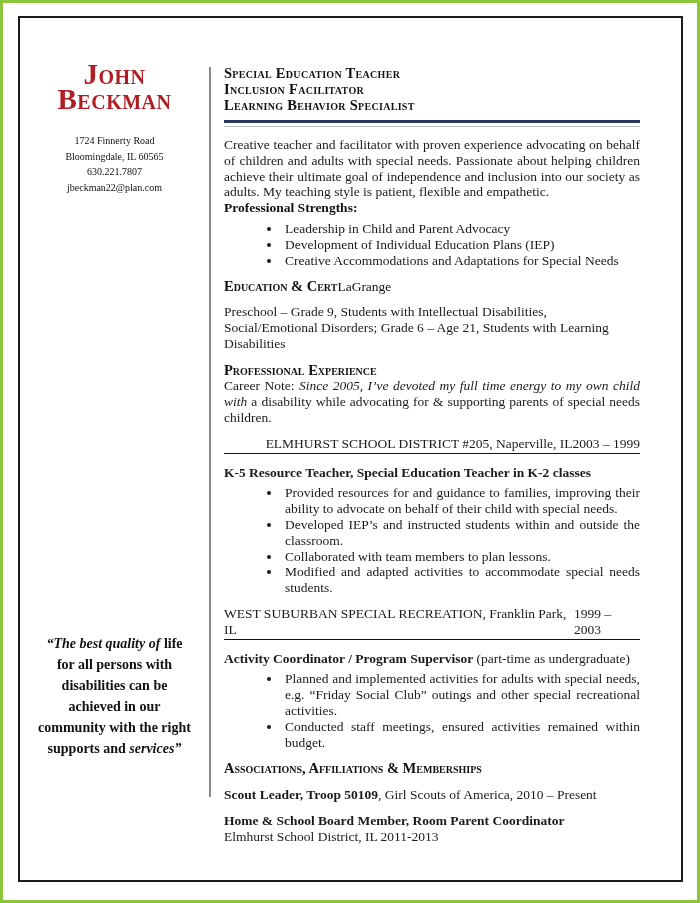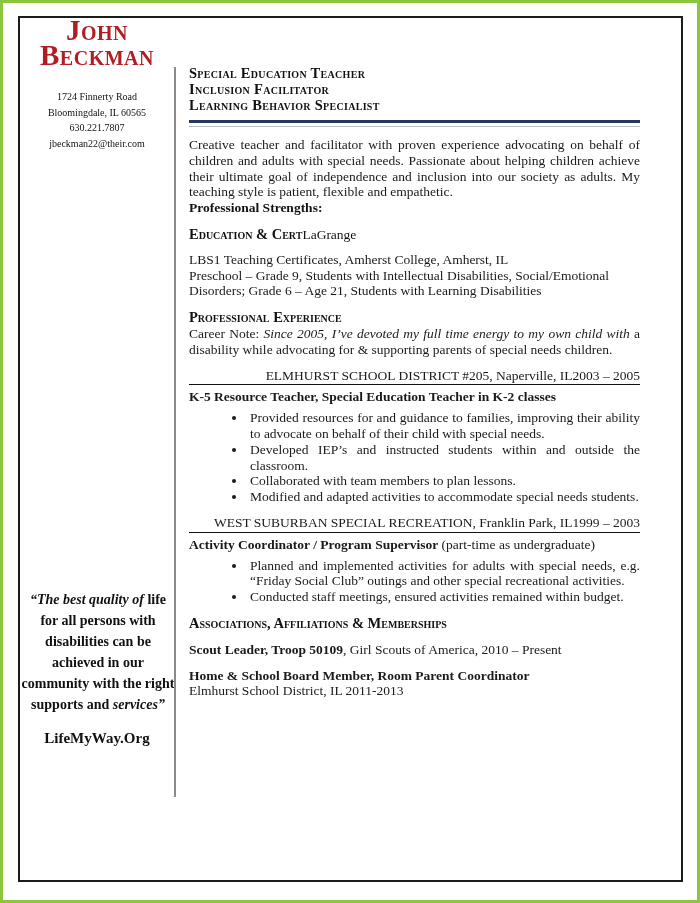--- a/index.html
+++ b/index.html
@@ -16,21 +16,22 @@
   .page-frame {
     position: absolute;
     left: 15px; top: 13px; right: 14px; bottom: 18px;
     border: 2px solid #1c1c1c;
     background: #ffffff;
     display: flex;
   }
 
   
   .sidebar {
-    width: 154px;
+    width: 189px;
+    padding-top: 44px;
     text-align: center;
     flex: 0 0 auto;
   }
   .person-name {
     font-variant: small-caps;
     font-weight: bold;
     color: #b01e24;
     font-size: 29px;
     line-height: 25px;
     letter-spacing: 0.5px;
@@ -118,76 +119,79 @@
   .para { margin-top: 9px; }
   .career-note { text-align: justify; }
   .career-note .italic { font-style: italic; }
   .employer-row {
     margin-top: 10px;
     display: flex;
     justify-content: flex-end;
     border-bottom: 1.5px solid #111;
     padding-bottom: 1px;
   }
-  .role-line { font-weight: bold; margin-top: 4px; }
+  .role-line { font-weight: bold; margin-top: 11px; }
   .role-line .plain { font-weight: normal; }
   .entry { margin-top: 10px; }
   .entry .bold { font-weight: bold; }
 </style>
 </head>
 <body>
 
 <div class="canvas">
   <div class="page-frame">
 
     <div class="sidebar">
       <div class="person-name">
         <div>John</div>
         <div>Beckman</div>
       </div>
       <div class="address-block">
         <div>1724 Finnerty Road</div>
         <div>Bloomingdale, IL 60565</div>
         <div>630.221.7807</div>
-        <div>jbeckman22@their.com</div>
+        <div>jbeckman22@plan.com</div>
       </div>
       <div class="quote-block"><span class="q-italic">“The best quality of</span><span> life for all persons with disabilities can be achieved in our community with the right supports and </span><span class="q-italic">services”</span></div>
-      <div class="website">LifeMyWay.Org</div>
     </div>
 
     <div class="v-divider"></div>
 
     <div class="main">
 
       <div class="title-block">
         <div>Special Education Teacher</div>
         <div>Inclusion Facilitator</div>
         <div>Learning Behavior Specialist</div>
       </div>
       <div class="rule-navy"></div>
       <div class="rule-gray"></div>
 
       <div class="summary">Creative teacher and facilitator with proven experience advocating on behalf of children and adults with special needs. Passionate about helping children achieve their ultimate goal of independence and inclusion into our society as adults. My teaching style is patient, flexible and empathetic.</div>
 
       <div class="subhead">Professional Strengths:</div>
+      <ul class="bullets">
+        <li>Leadership in Child and Parent Advocacy</li>
+        <li>Development of Individual Education Plans (IEP)</li>
+        <li>Creative Accommodations and Adaptations for Special Needs</li>
+      </ul>
 
       <div class="sc-head"><span>Education &amp; Cert</span><span class="plain">LaGrange</span></div>
 
       <div class="para">
-        <div><span class="entry bold" style="margin:0;">LBS1 Teaching Certificates</span><span>, Amherst College, Amherst, IL</span></div>
         <div>Preschool – Grade 9, Students with Intellectual Disabilities, Social/Emotional Disorders; Grade 6 – Age 21, Students with Learning Disabilities</div>
       </div>
 
 
       <div class="sc-head">Professional Experience</div>
       <div class="career-note"><span>Career Note: </span><span class="italic">Since 2005, I’ve devoted my full time energy to my own child with</span><span> a disability while advocating for &amp; supporting parents of special needs children.</span></div>
 
       <div class="employer-row">
         <span>ELMHURST SCHOOL DISTRICT #205, Naperville, IL</span>
-        <span>2003 – 2005</span>
+        <span>2003 – 1999</span>
       </div>
       <div class="role-line"><span>K-5 Resource Teacher, Special Education Teacher in K-2 classes</span><span class="plain"></span></div>
       <ul class="bullets">
         <li>Provided resources for and guidance to families, improving their ability to advocate on behalf of their child with special needs.</li>
         <li>Developed IEP’s and instructed students within and outside the classroom.</li>
         <li>Collaborated with team members to plan lessons.</li>
         <li>Modified and adapted activities to accommodate special needs students.</li>
       </ul>
 
       <div class="employer-row">

